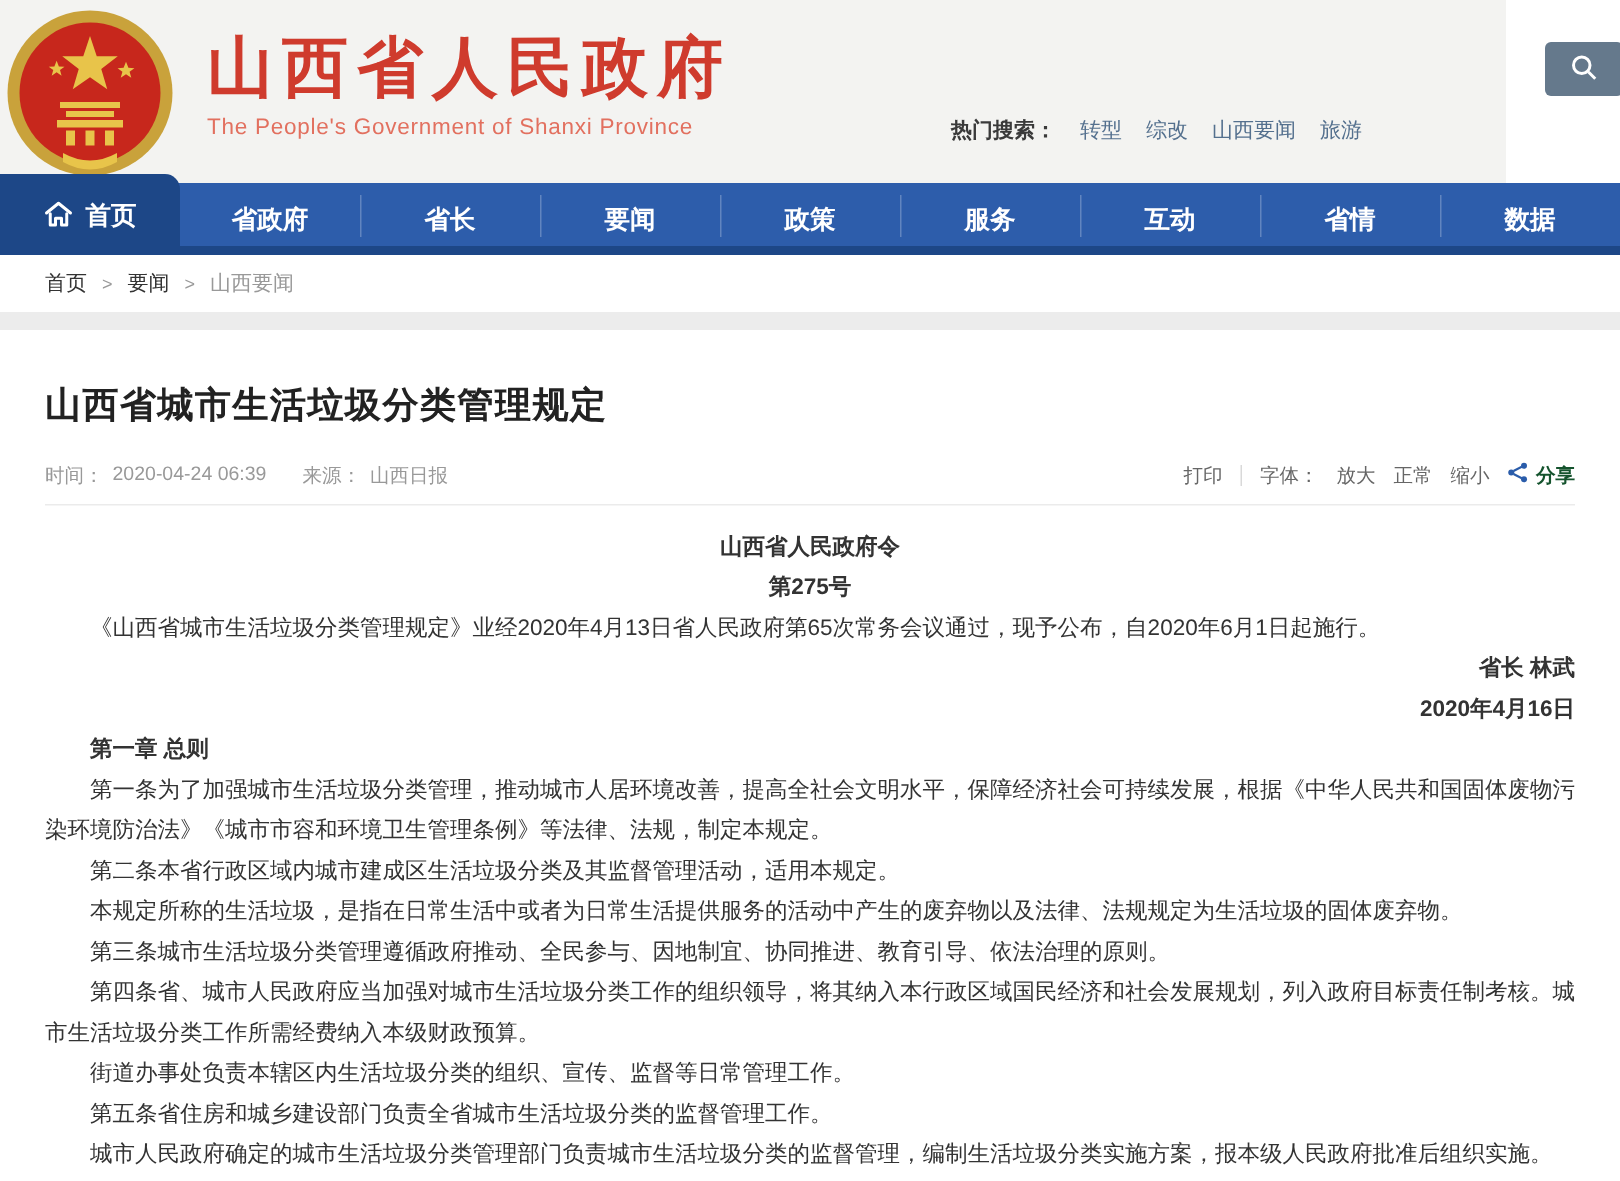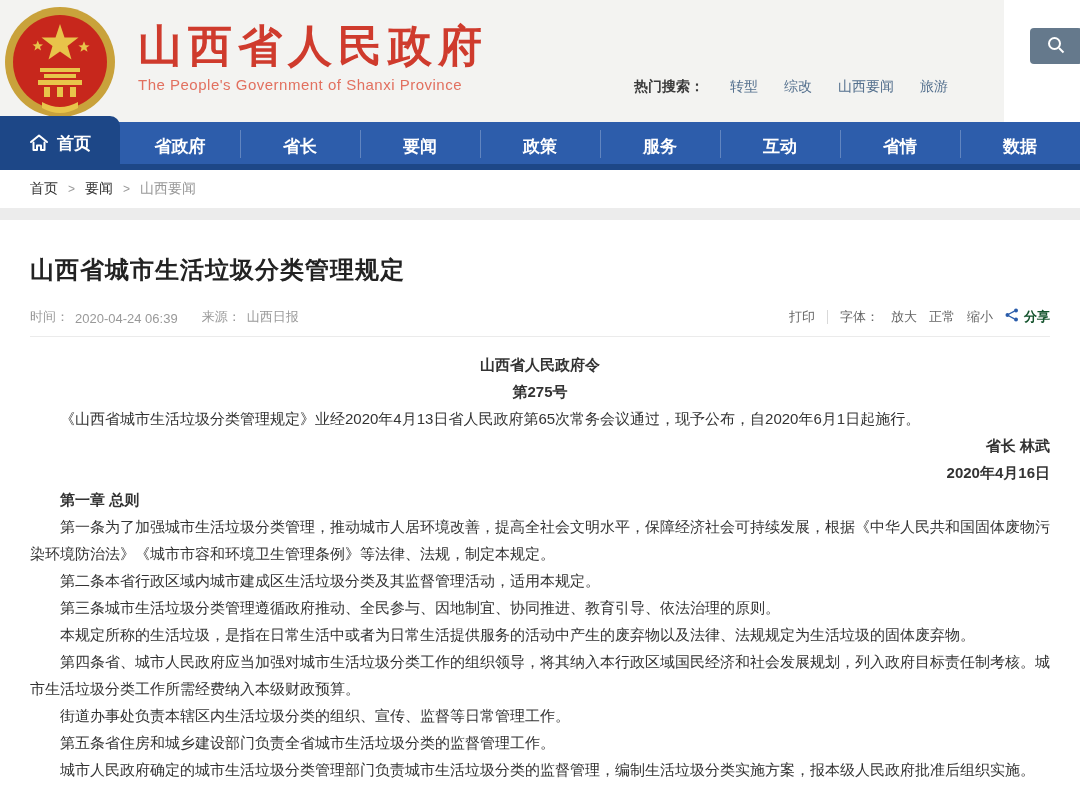--- a/index.html
+++ b/index.html
@@ -12,21 +12,21 @@
   .brand { position:absolute; left:138px; top:20px; }
   .brand-title { font-size:44px; font-weight:bold; color:#cf3b2d; letter-spacing:6px; line-height:52px; }
   .brand-sub { font-size:15px; color:#e2705f; margin-top:4px; letter-spacing:0.5px; }
 
   .search-wrap { position:absolute; left:632px; top:28px; width:448px; height:36px; }
   .search-input { position:absolute; left:0; top:0; width:388px; height:36px; border:1px solid #cfcfcf;
     background:#fff; padding:0 12px; font-size:14px; color:#333; outline:none; }
   .search-input::placeholder { color:#bfbfbf; }
   .search-btn { position:absolute; left:398px; top:0; width:52px; height:36px; background:#65798c;
     border:none; border-radius:4px; cursor:pointer; display:flex; align-items:center; justify-content:center; }
-  .hot-row { position:absolute; left:634px; top:78px; font-size:14px; display:flex; gap:26px; align-items:flex-end; }
+  .hot-row { position:absolute; left:634px; top:78px; font-size:14px; display:flex; gap:16px; align-items:flex-end; }
   .hot-label { color:#3a3a3a; font-weight:bold; }
   .hot-link { color:#54708e; text-decoration:none; }
 
   
   .nav { position:relative; width:1080px; height:48px; background:#2d5dab;
     box-shadow:inset 0 -6px 0 #1d4787; display:flex; }
   .nav-item { width:120px; height:48px; display:flex; align-items:center; justify-content:center;
     color:#fff; font-size:17px; font-weight:bold; text-decoration:none; position:relative; }
   .nav-item + .nav-item::before { content:""; position:absolute; left:0; top:8px; bottom:12px;
     width:1px; background:rgba(255,255,255,0.25); }
@@ -42,21 +42,21 @@
   .crumb-sep { color:#999; font-size:12px; }
   .crumb-current { color:#999; }
   .gray-band { width:1080px; height:12px; background:#ececec; }
 
   
   .content { width:1080px; padding:0 30px; background:#fff; }
   .article-title { font-size:24px; font-weight:bold; color:#222;
     padding-top:34px; letter-spacing:1px; }
   .meta-row { margin-top:22px; display:flex; justify-content:space-between; align-items:center;
     font-size:13px; color:#999; padding-bottom:10px; border-bottom:1px solid #ebebeb; }
-  .meta-left { display:flex; gap:6px;align-items:flex-end; }
+  .meta-left { display:flex; gap:6px; }
   .meta-left .val { color:#999; margin-right:18px; }
   .tools { display:flex; align-items:center; gap:12px; color:#666; }
   .tool { color:#666; text-decoration:none; }
   .tool-divider { width:1px; height:14px; background:#d9d9d9; }
   .share { display:flex; align-items:flex-start; gap:5px; color:#14532d; font-weight:bold; text-decoration:none; }
 
   .article-body { padding:14px 0 0 0; font-size:15px; color:#333; line-height:27px; }
   .para { text-indent:2em; }
   .para.center { text-align:center; text-indent:0; }
   .para.right { text-align:right; text-indent:0; }
@@ -175,21 +175,21 @@
 
   <div class="article-body">
     <p class="para center bold">山西省人民政府令</p>
     <p class="para center bold">第275号</p>
     <p class="para">《山西省城市生活垃圾分类管理规定》业经2020年4月13日省人民政府第65次常务会议通过，现予公布，自2020年6月1日起施行。</p>
     <p class="para right bold">省长 林武</p>
     <p class="para right bold">2020年4月16日</p>
     <p class="para bold">第一章 总则</p>
     <p class="para">第一条为了加强城市生活垃圾分类管理，推动城市人居环境改善，提高全社会文明水平，保障经济社会可持续发展，根据《中华人民共和国固体废物污染环境防治法》《城市市容和环境卫生管理条例》等法律、法规，制定本规定。</p>
     <p class="para">第二条本省行政区域内城市建成区生活垃圾分类及其监督管理活动，适用本规定。</p>
+    <p class="para">本规定所称的生活垃圾，是指在日常生活中或者为日常生活提供服务的活动中产生的废弃物以及法律、法规规定为生活垃圾的固体废弃物。</p>
     <p class="para">第三条城市生活垃圾分类管理遵循政府推动、全民参与、因地制宜、协同推进、教育引导、依法治理的原则。</p>
-    <p class="para">本规定所称的生活垃圾，是指在日常生活中或者为日常生活提供服务的活动中产生的废弃物以及法律、法规规定为生活垃圾的固体废弃物。</p>
     <p class="para">第四条省、城市人民政府应当加强对城市生活垃圾分类工作的组织领导，将其纳入本行政区域国民经济和社会发展规划，列入政府目标责任制考核。城市生活垃圾分类工作所需经费纳入本级财政预算。</p>
     <p class="para">街道办事处负责本辖区内生活垃圾分类的组织、宣传、监督等日常管理工作。</p>
     <p class="para">第五条省住房和城乡建设部门负责全省城市生活垃圾分类的监督管理工作。</p>
     <p class="para">城市人民政府确定的城市生活垃圾分类管理部门负责城市生活垃圾分类的监督管理，编制生活垃圾分类实施方案，报本级人民政府批准后组织实施。</p>
     <p class="para">第六条省发展和改革部门负责会同省住房和城乡建设等有关部门编制全省城市生活垃圾处理设施建设发展规划，研究制定城市生活垃圾分类收费管理政策措施。</p>
   </div>
 </div>
 
 </body></html>

